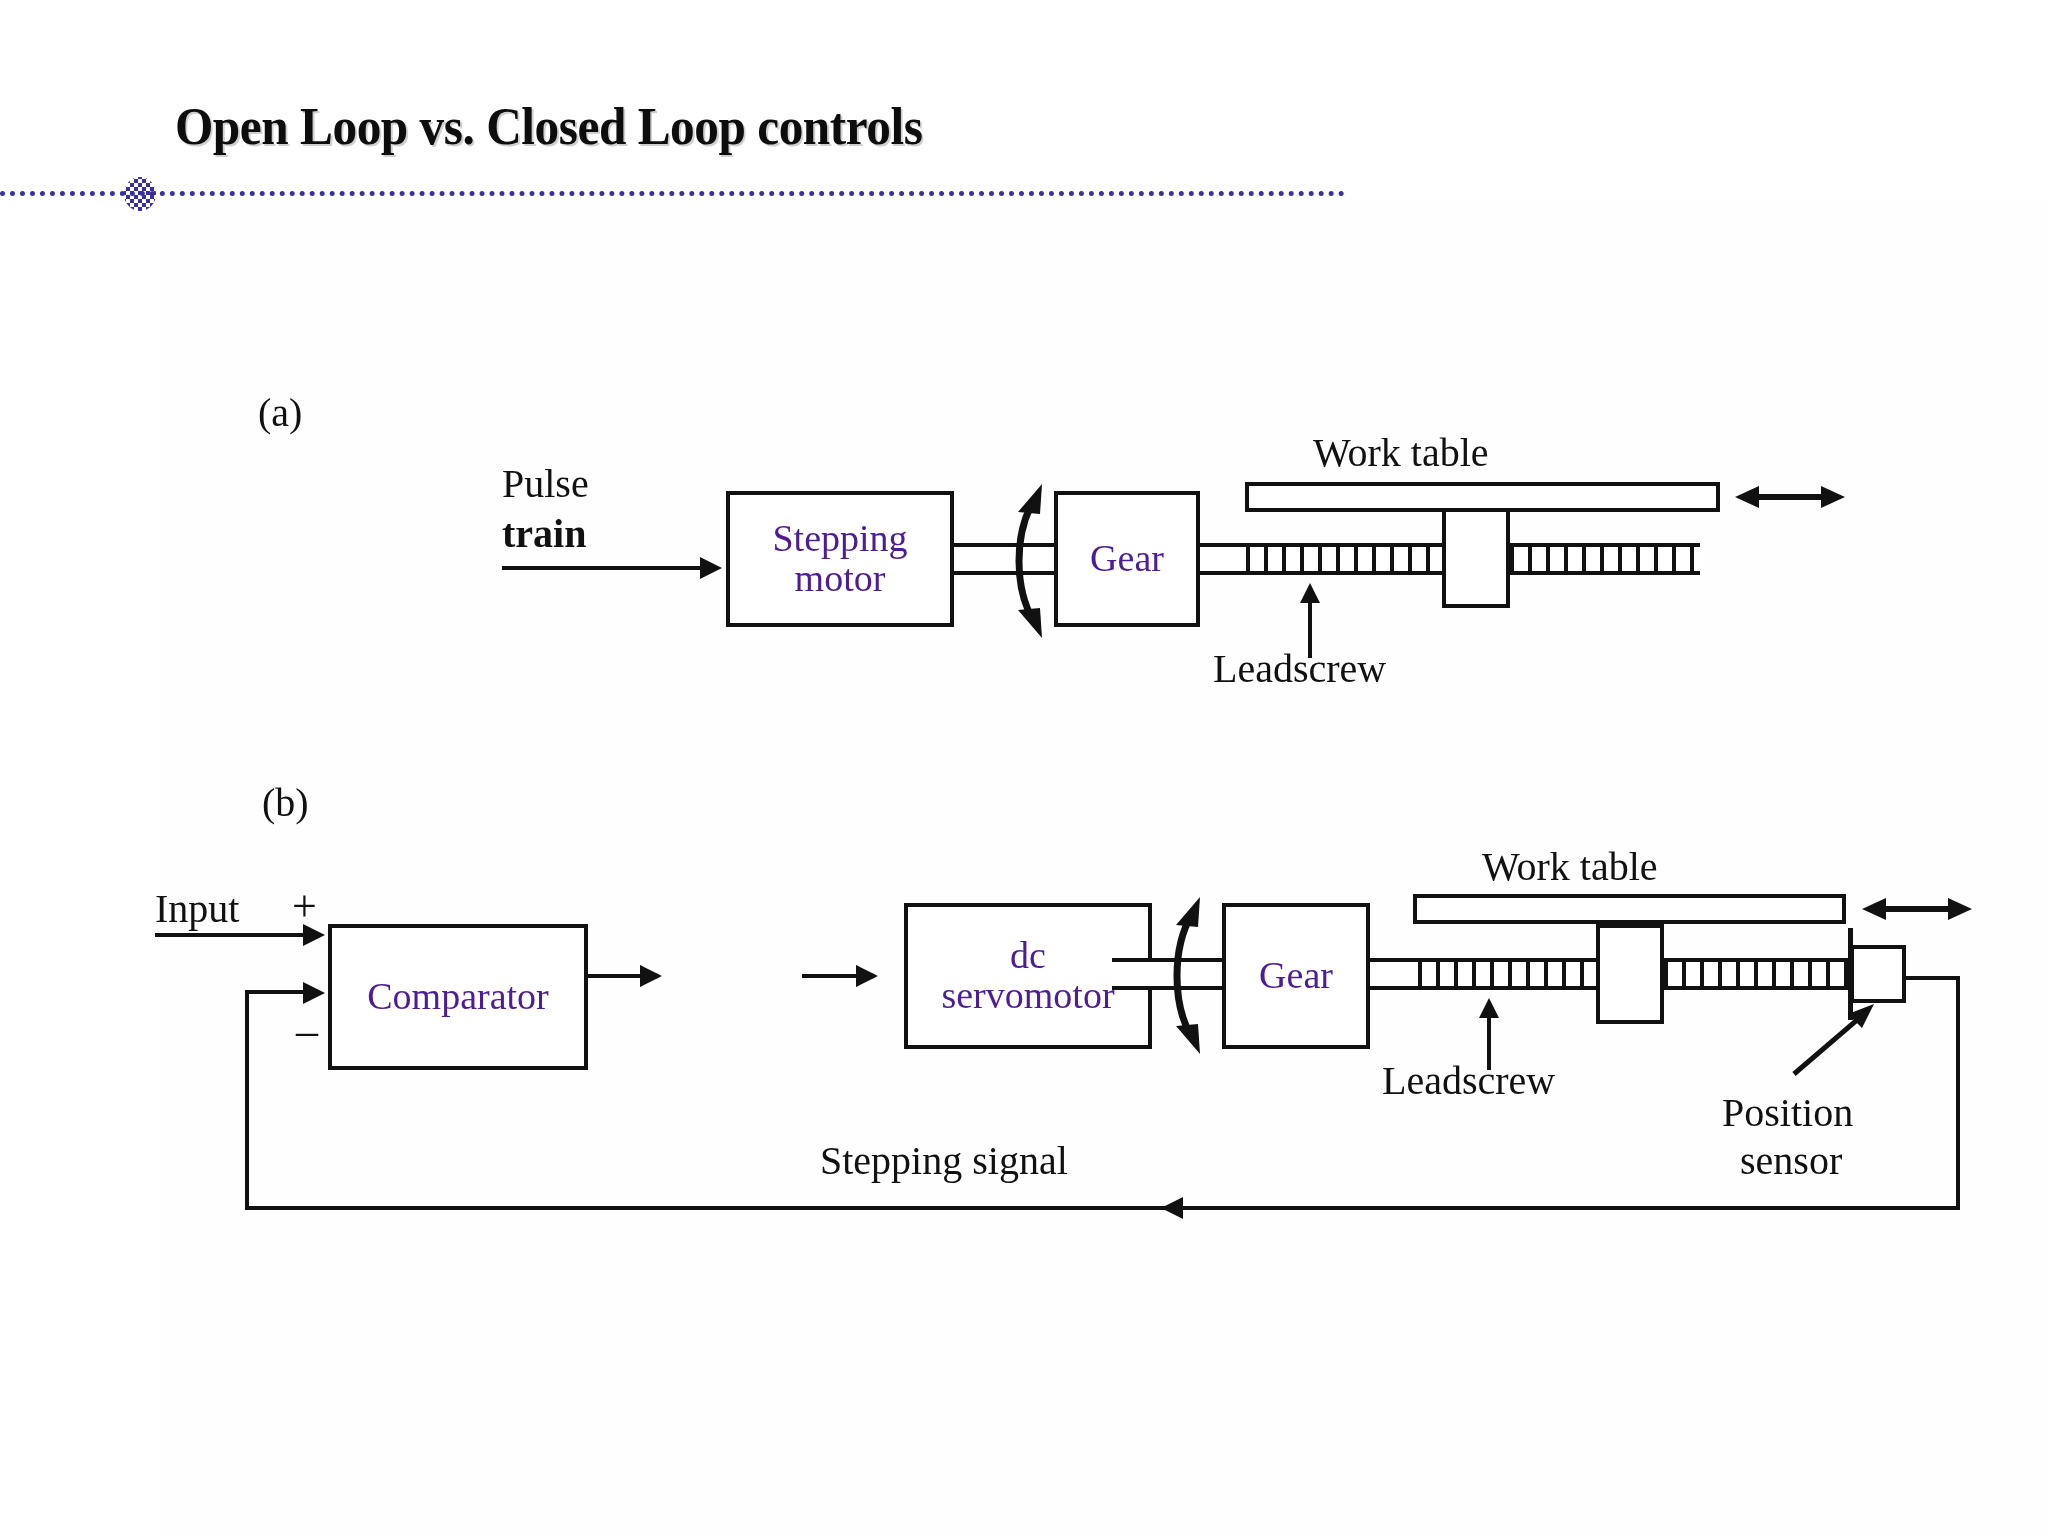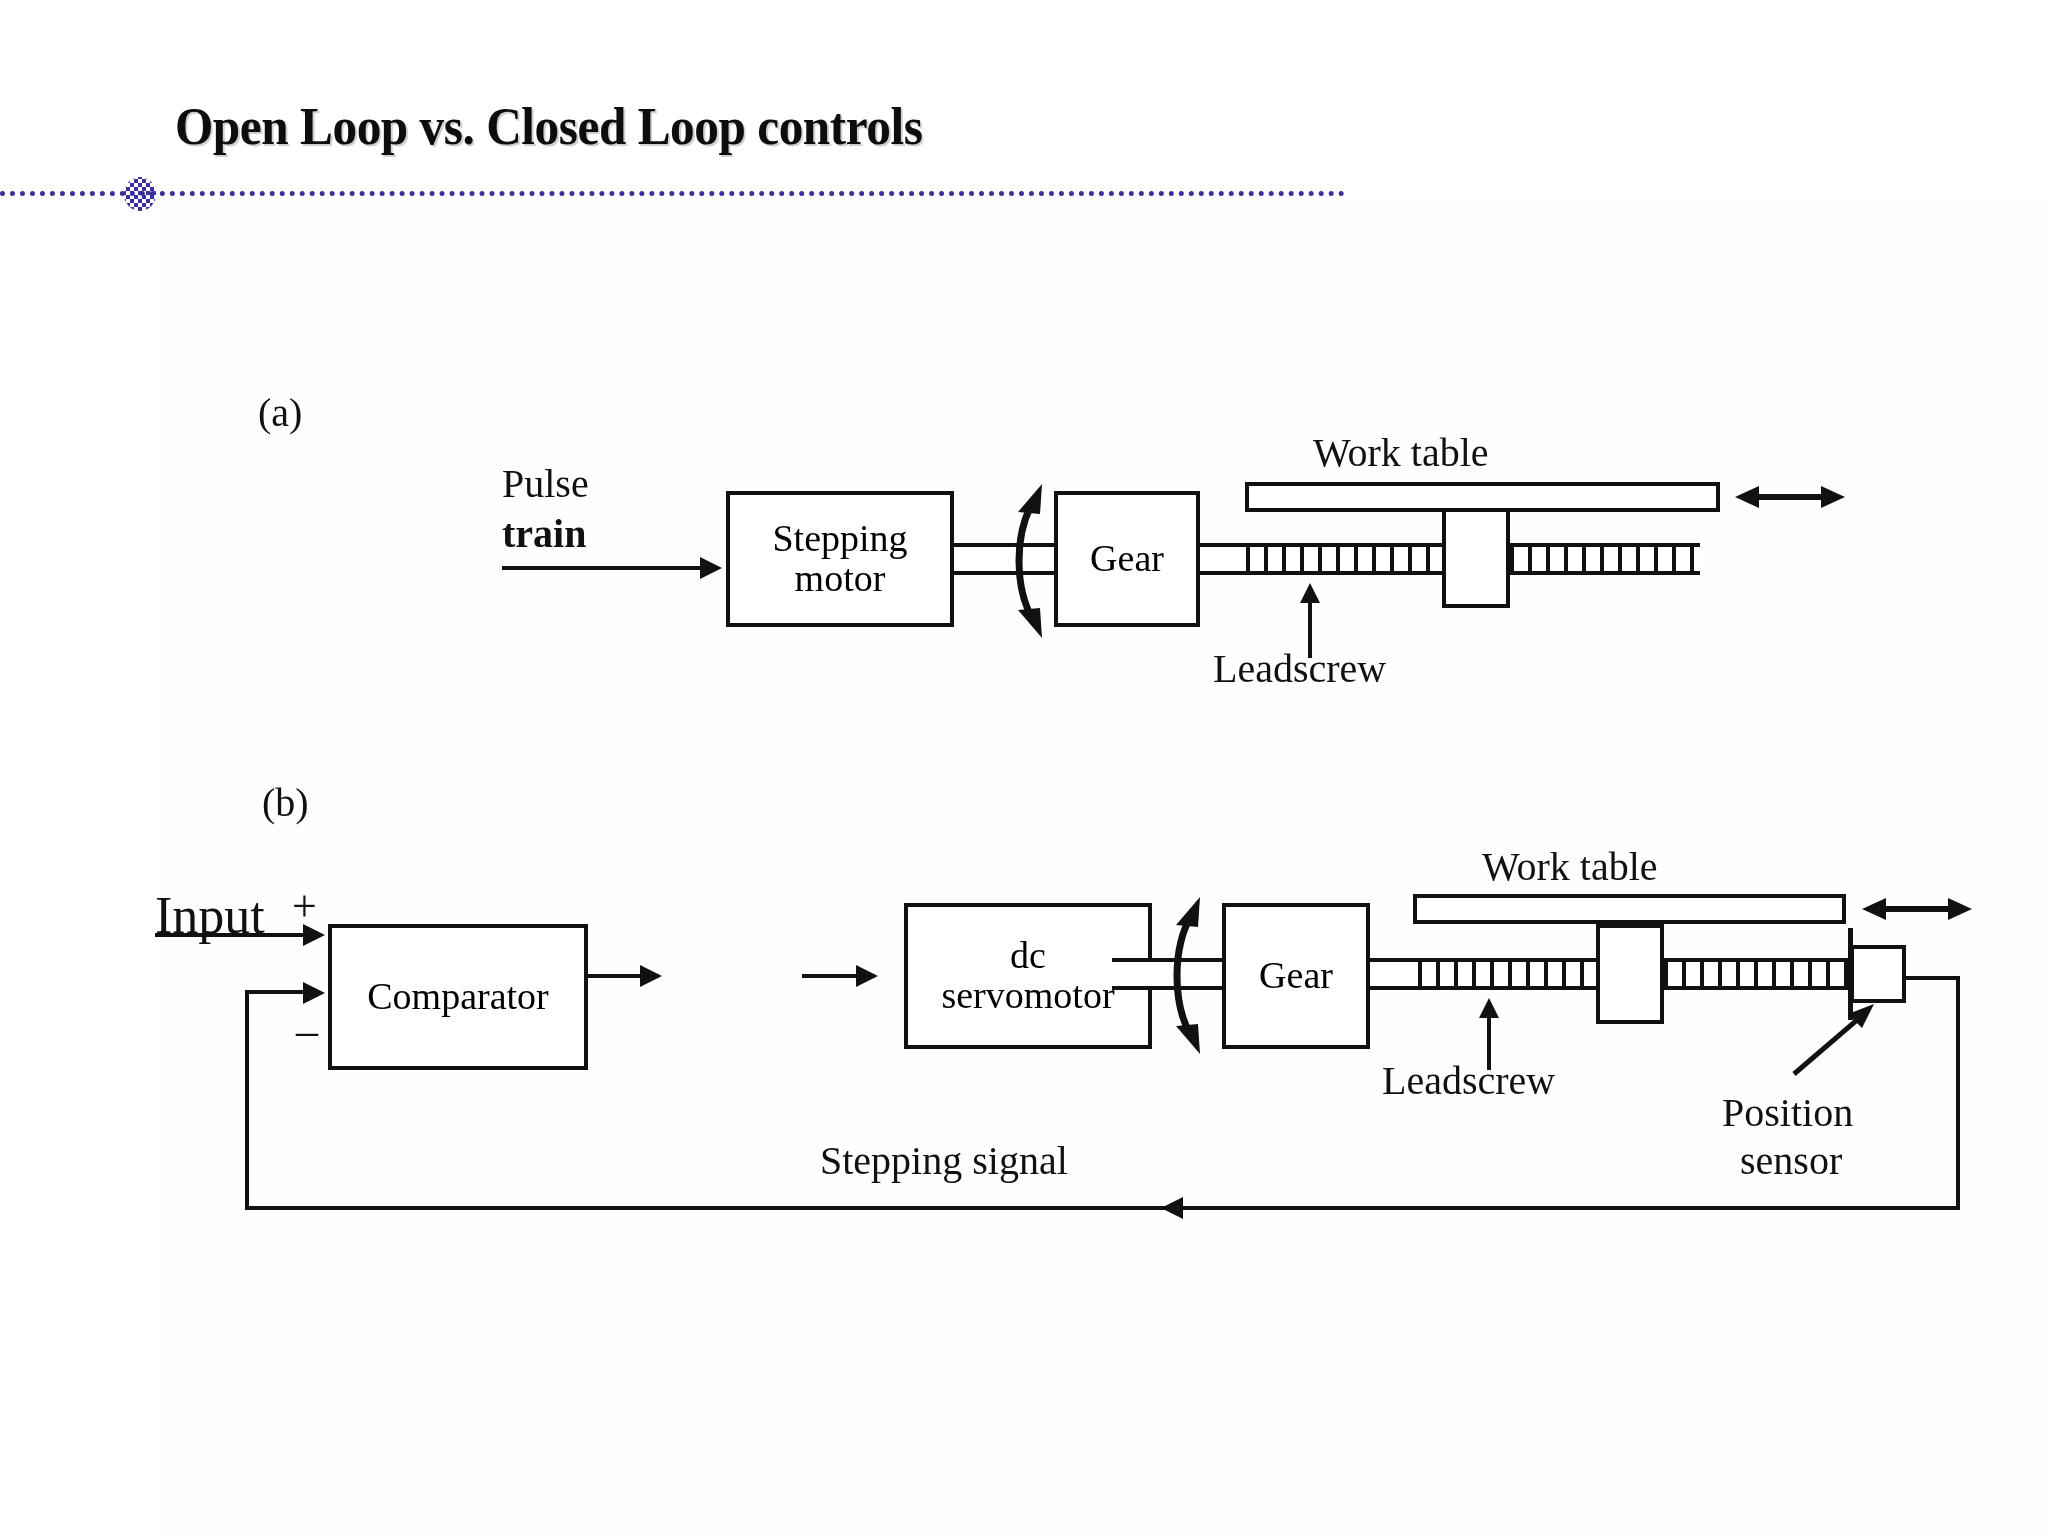--- a/index.html
+++ b/index.html
@@ -86,21 +86,21 @@
   .blk {
     position: absolute;
     box-sizing: border-box;
     border: 4px solid #111;
     background: #fff;
     display: flex;
     align-items: center;
     justify-content: center;
     text-align: center;
     line-height: 1.05;
-    color: #000000;
+    color: #4c1d95;
     font-family: "Liberation Serif", "DejaVu Serif", serif;
   }
 
   .txt {
     position: absolute;
     color: #111;
     white-space: nowrap;
     font-family: "Liberation Serif", "DejaVu Serif", serif;
     line-height: 1.06;
   }
@@ -247,21 +247,21 @@
 
     <div class="vline" style="left:1308px; top:600px; width:4px; height:58px;"></div>
     <div class="arrow-u" style="left:1300px; top:583px;"></div>
     <div class="txt" style="left:1213px; top:648px; font-size:40px;">Leadscrew</div>
   </div>
 
   <div class="fig" style="left:0; top:0; width:2048px; height:1260px;">
 
     <div class="txt" style="left:262px; top:782px; font-size:40px;">(b)</div>
 
-    <div class="txt" style="left:155px; top:888px; font-size:52px;">Input</div>
+    <div class="txt" style="left:155px; top:888px; font-size:40px;">Input</div>
     <div class="txt" style="left:292px; top:884px; font-size:44px;">+</div>
     <div class="txt" style="left:296px; top:1008px; font-size:44px;">–</div>
 
     <div class="hline" style="left:155px; top:933px; width:150px;"></div>
     <div class="arrow-r" style="left:303px; top:924px;"></div>
 
     <div class="arrow-r" style="left:303px; top:982px;"></div>
 
     <div class="blk" style="left:328px; top:903px; width:260px; height:146px; font-size:38px;margin-top:21px;">
       <span>Comparator</span>

